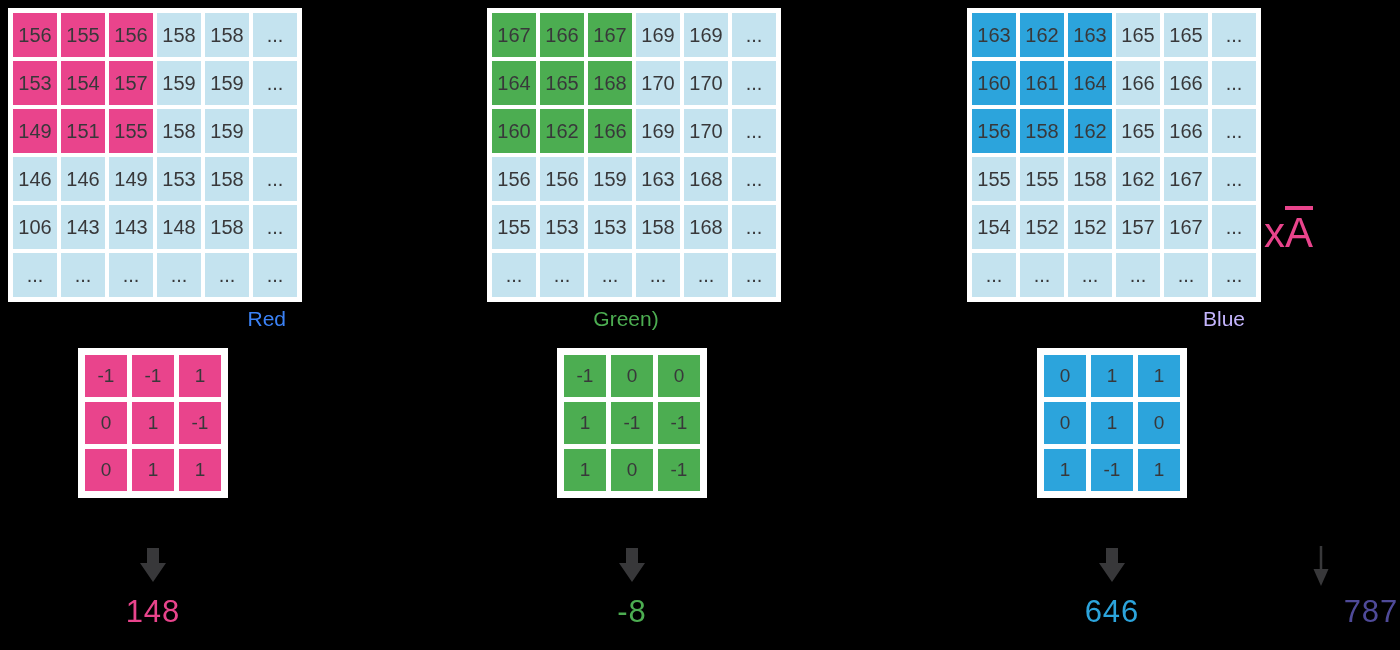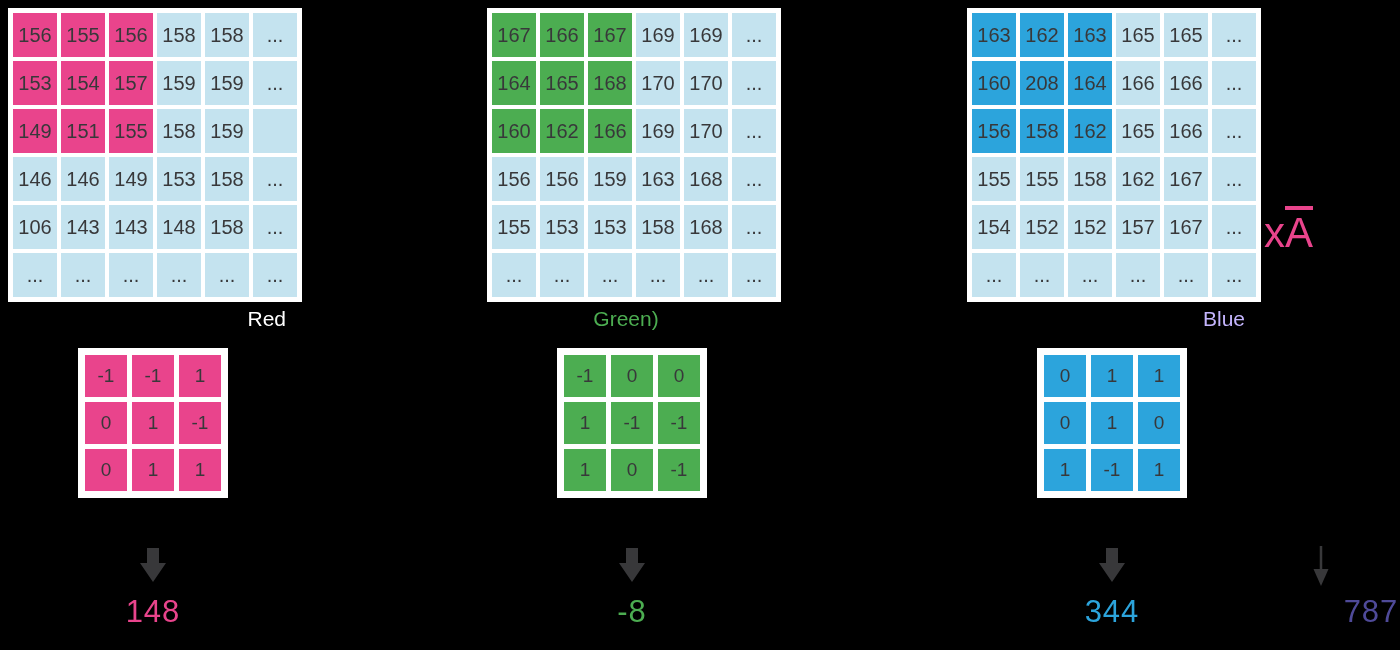--- a/index.html
+++ b/index.html
@@ -11,21 +11,21 @@
   .ch-blue{left:967px;}
   .grid-box{display:grid;grid-template-columns:repeat(6,44px);gap:4px;padding:5px;
             background:#fff;width:max-content;}
   .cell{width:44px;height:44px;display:flex;align-items:center;justify-content:center;
         background:#C4E3EF;color:#38383A;font-size:20px;}
   .ch-red .grid-box .hl{background:#E9448C;}
   .ch-green .grid-box .hl{background:#4CAD51;}
   .ch-blue .grid-box .hl{background:#2CA4DC;}
   .channel-label{margin-top:4px;height:26px;line-height:26px;text-align:right;
                  padding-right:16px;font-size:21px;}
-  .ch-red .channel-label{color:#ffffff;}
+  .ch-red .channel-label{color:#3b82f6;}
   .ch-green .channel-label{color:#4CAD51;text-align:center;}
   .ch-blue .channel-label{color:#c4b5fd;}
   .kernel-box{display:grid;grid-template-columns:repeat(3,42px);gap:5px;padding:7px;
               background:#fff;width:max-content;margin:16px 0 0 70px;}
   .kernel-box .cell{width:42px;height:42px;font-size:19px;}
   .ch-red .kernel-box .cell{background:#E9448C;}
   .ch-green .kernel-box .cell{background:#4CAD51;}
   .ch-blue .kernel-box .cell{background:#2CA4DC;}
   .arrow-result{position:absolute;top:540px;left:70px;width:150px;
                 display:flex;flex-direction:column;align-items:center;}
@@ -165,21 +165,21 @@
 
   <div class="channel ch-blue">
     <div class="grid-box">
         <div class="cell hl">163</div>
         <div class="cell hl">162</div>
         <div class="cell hl">163</div>
         <div class="cell">165</div>
         <div class="cell">165</div>
         <div class="cell">...</div>
         <div class="cell hl">160</div>
-        <div class="cell hl">208</div>
+        <div class="cell hl">161</div>
         <div class="cell hl">164</div>
         <div class="cell">166</div>
         <div class="cell">166</div>
         <div class="cell">...</div>
         <div class="cell hl">156</div>
         <div class="cell hl">158</div>
         <div class="cell hl">162</div>
         <div class="cell">165</div>
         <div class="cell">166</div>
         <div class="cell">...</div>
@@ -211,21 +211,21 @@
         <div class="cell">1</div>
         <div class="cell">0</div>
         <div class="cell">1</div>
         <div class="cell">-1</div>
         <div class="cell">1</div>
       </div>
     <div class="arrow-result">
       <svg width="26" height="34" viewBox="0 0 26 34">
         <path d="M7 0 H19 V15 H26 L13 34 L0 15 H7 Z" fill="#38383A"></path>
       </svg>
-      <div class="result">344</div>
+      <div class="result">646</div>
     </div>
   </div>
 
   <div class="annotation"><span>x</span><span class="overbar">A</span></div>
 
   <svg class="total-arrow" width="18" height="40" viewBox="0 0 18 40">
     <path d="M9 0 V26" stroke="#38383A" stroke-width="2.5" fill="none"></path>
     <path d="M1.5 23 L16.5 23 L9 40 Z" fill="#38383A"></path>
   </svg>
   <div class="total-value">787</div>

